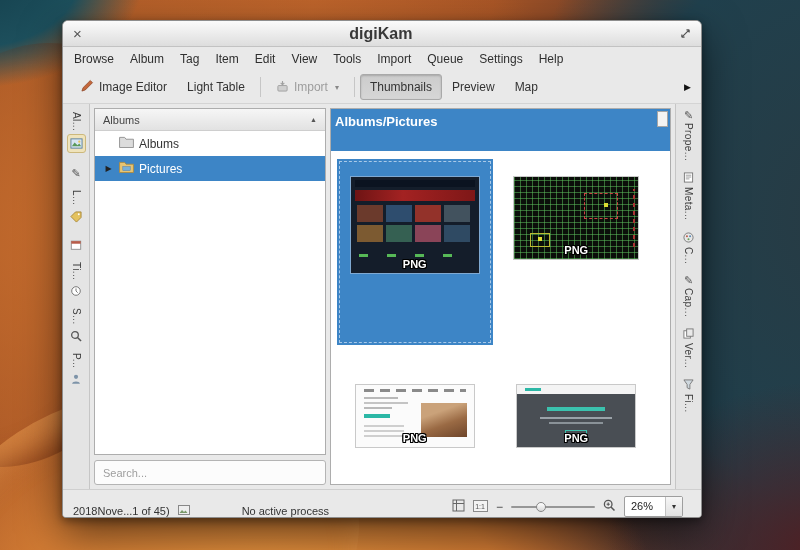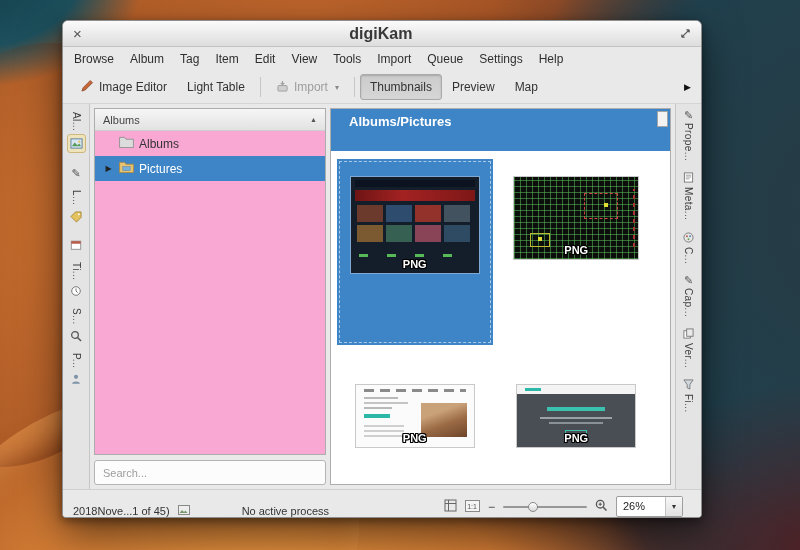--- a/index.html
+++ b/index.html
@@ -46,36 +46,36 @@
   
   .ltabs{width:27px;flex:0 0 27px;background:#e4e4e4;border-right:1px solid #c6c6c6;
     display:flex;flex-direction:column;align-items:center;padding-top:8px;gap:9px}
   .vtab{display:flex;flex-direction:column;align-items:center;gap:3px;color:#3c3c3c}
   .vtext{writing-mode:vertical-rl;font-size:10px;letter-spacing:.4px}
   .vtab .ic{width:16px;height:16px;display:flex;align-items:center;justify-content:center}
   .vtab.active .ic{background:#efe3bb;border:1px solid #ccb87c;border-radius:3px;width:19px;height:19px}
 
   
   .lpanel{width:240px;flex:0 0 240px;display:flex;flex-direction:column;padding:4px}
-  .tree{flex:1;background:#f9a8d4;border:1px solid #adadad;display:flex;flex-direction:column;overflow:hidden}
+  .tree{flex:1;background:#ffffff;border:1px solid #adadad;display:flex;flex-direction:column;overflow:hidden}
   .tree-header{height:22px;flex:0 0 22px;background:linear-gradient(#f6f6f6,#e2e2e2);border-bottom:1px solid #cecece;
     display:flex;align-items:center;justify-content:space-between;padding:0 8px;font-size:11px;color:#444}
   .sort{font-size:7px;color:#555}
   .trow{height:25px;display:flex;align-items:center;font-size:12px;color:#333;padding-left:8px;gap:5px}
   .trow .expander{width:11px;font-size:8px;color:#222;text-align:center}
   .trow.selected{background:#3d85c6;color:#fff}
   .searchbox{margin-top:5px;height:25px;flex:0 0 25px;background:#fcfcfc;border:1px solid #b4b4b4;border-radius:3px;
     display:flex;align-items:center;padding:0 8px}
   .searchbox input{border:0;outline:0;width:100%;font-size:11px;background:transparent;color:#333}
   .searchbox input::placeholder{color:#9e9e9e}
 
   
   .content{flex:1;margin:4px 4px 4px 0;background:#fff;border:1px solid #adadad;position:relative;
     display:flex;flex-direction:column;overflow:hidden;min-width:0}
-  .banner{flex:0 0 42px;background:#3d85c6;color:#fff;padding:5px 18px}
+  .banner{flex:0 0 42px;background:#3d85c6;color:#fff;padding:5px 4px}
   .banner-title{font-size:13px;font-weight:bold}
   .banner-sub{font-size:10px;margin-top:3px}
   .vscroll{position:absolute;top:2px;right:2px;bottom:2px;width:11px}
   .vthumb{position:absolute;top:0;left:0;width:11px;height:16px;background:#f3f3f3;border:1px solid #a5a5a5}
 
   .grid{flex:1;display:grid;grid-template-columns:1fr 1fr;gap:6px;padding:8px 16px 0 6px;overflow:hidden}
   .cell{display:flex;flex-direction:column;align-items:center;padding-top:18px;height:186px}
   .cell.r2{padding-top:34px}
   .cell.selected{background:#3d85c6;outline:1px dashed #a9c9e8;outline-offset:-3px}
   .art{position:relative;box-shadow:0 0 0 1px #c9c9c9;background:#fff;flex:0 0 auto}
@@ -133,21 +133,21 @@
     font-size:11px;color:#333;border-top:1px solid #cfcfcf;background:#e9e9e9}
   .sb-left{max-width:112px;white-space:nowrap;overflow:hidden}
   .sb-process{margin-left:44px;white-space:nowrap}
   .sb-icons{display:flex;align-items:center;gap:8px;margin-left:auto}
   .minus{font-size:12px;color:#444}
   .slider{position:relative;width:84px;height:14px}
   .slider .track{position:absolute;left:0;right:0;top:6px;height:2px;background:#979797;border-radius:1px}
   .slider .handle{position:absolute;left:25px;top:2px;width:10px;height:10px;border-radius:50%;
     background:linear-gradient(#fff,#d8d8d8);border:1px solid #878787}
   .combo{display:flex;align-items:stretch;height:21px;background:#fff;border:1px solid #9e9e9e;border-radius:2px;margin-right:8px}
-  .combo .val{width:48px;padding:3px 16px 0 6px;font-size:11px;color:#222}
+  .combo .val{width:40px;padding:3px 16px 0 6px;font-size:11px;color:#222}
   .combo .cbtn{width:17px;border-left:1px solid #c2c2c2;display:flex;align-items:center;justify-content:center;
     font-size:8px;color:#333;background:linear-gradient(#f6f6f6,#e1e1e1)}
 </style>
 </head>
 <body>
 
 <div class="desktop">
   <div class="swirl-a"></div>
   <div class="swirl-b"></div>
 </div>

